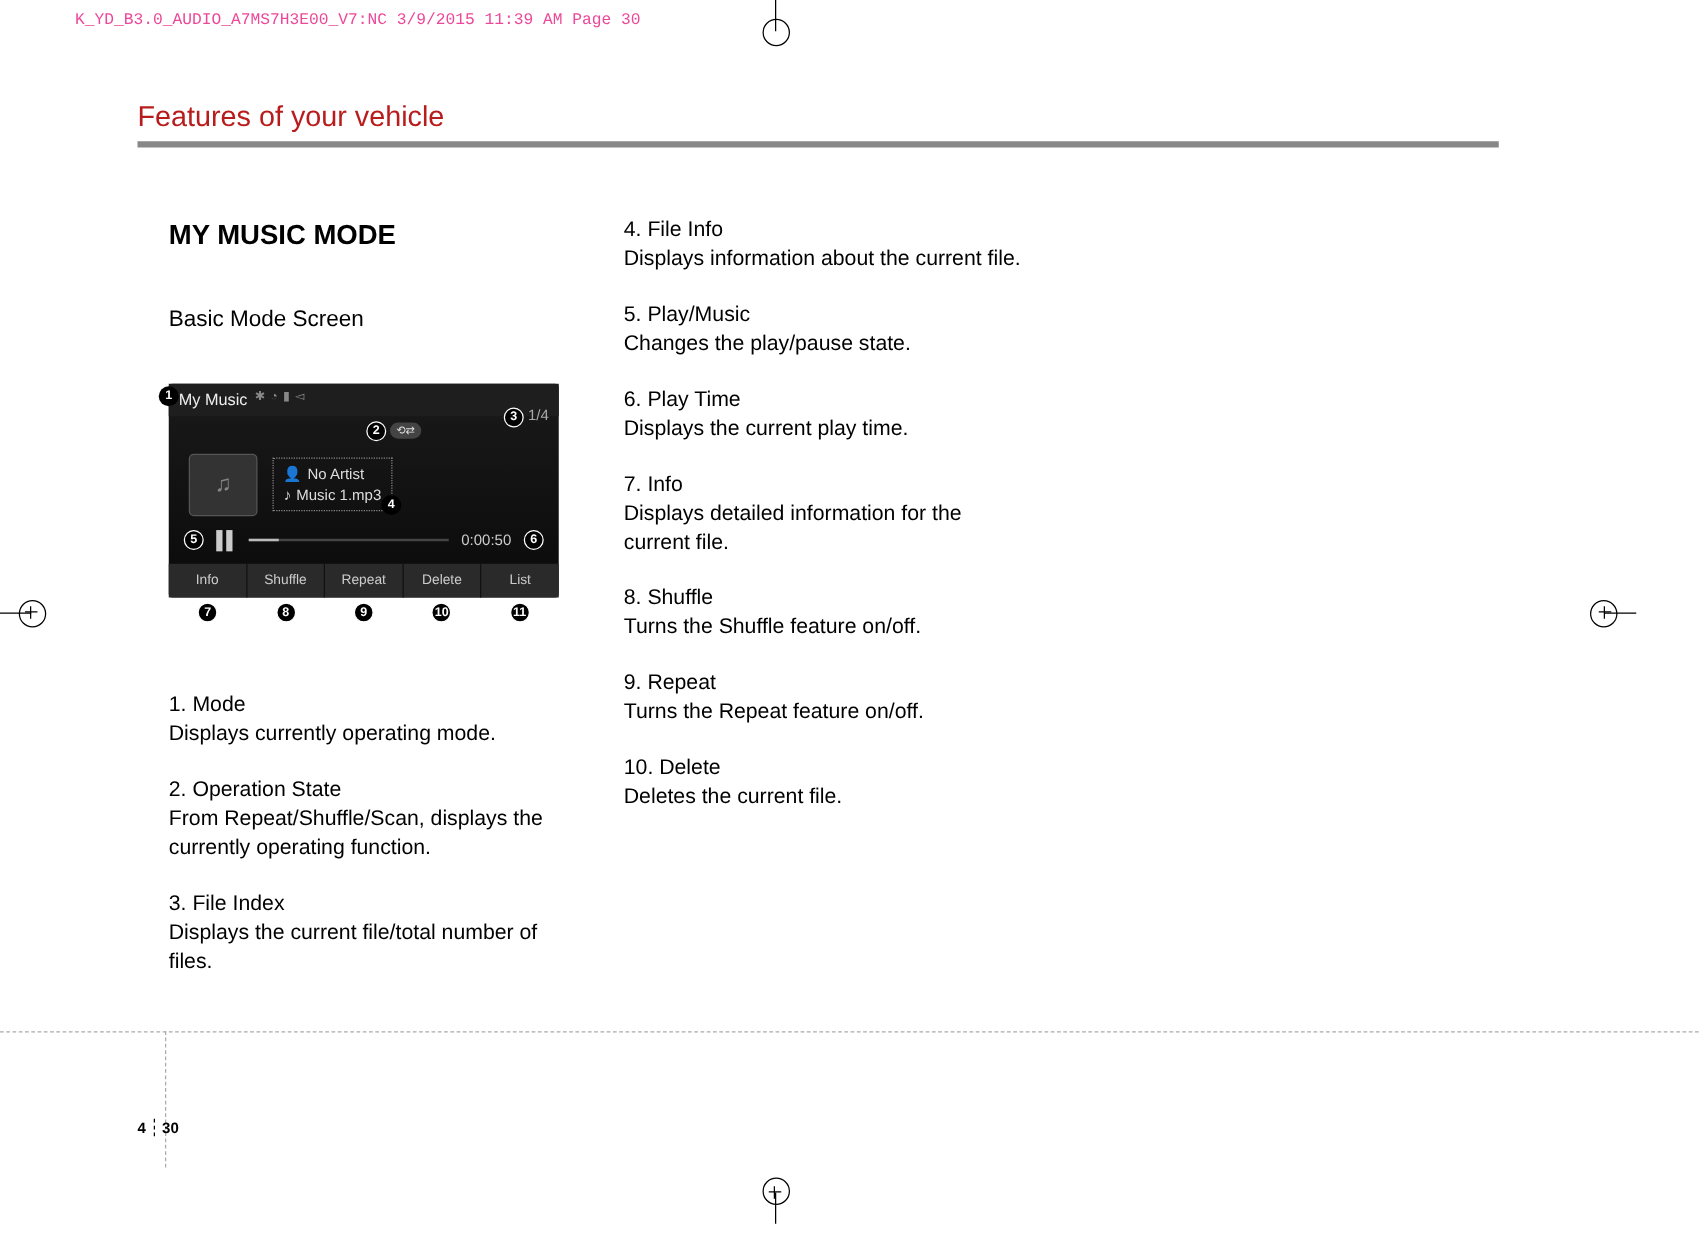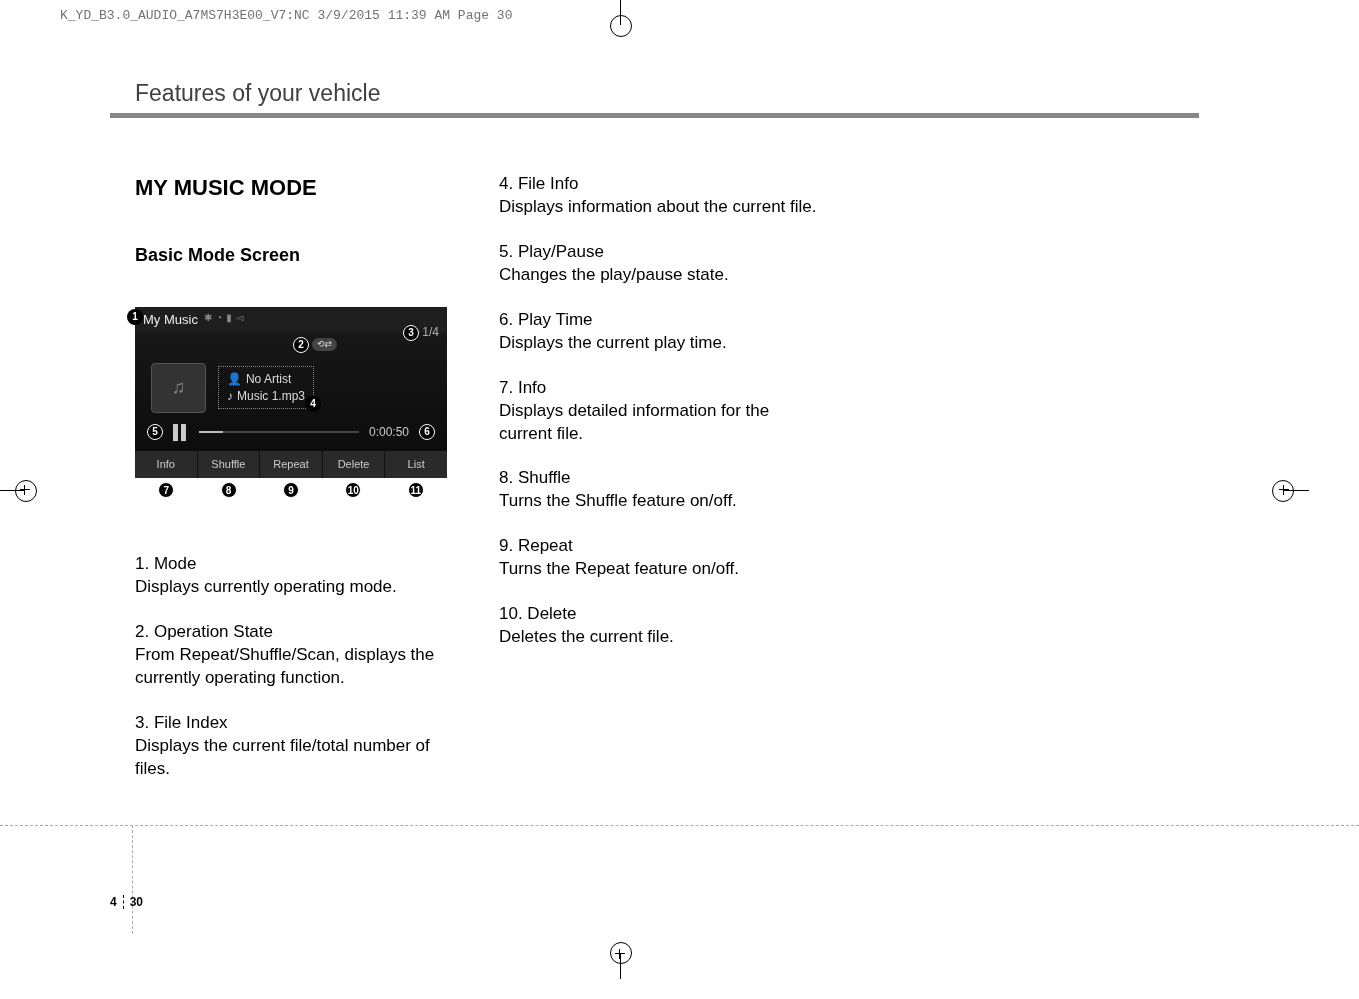--- a/index.html
+++ b/index.html
@@ -9,21 +9,21 @@
       width: 1359px;
       height: 999px;
       position: relative;
     }
     .crop-header {
       position: absolute;
       top: 8px;
       left: 60px;
       font-family: 'Courier New', monospace;
       font-size: 13px;
-      color: #737373;
+      color: #ec4899;
     }
     .crop-mark-top {
       position: absolute;
       top: 0;
       left: 595px;
       width: 50px;
       height: 50px;
     }
     .crop-mark-top::before {
       content: '';
@@ -147,24 +147,23 @@
     }
     .page {
       position: absolute;
       top: 80px;
       left: 110px;
       right: 160px;
       bottom: 100px;
     }
     .section-header {
       font-size: 23px;
-      color: #404040;
+      color: #b91c1c;
       font-weight: normal;
       padding-bottom: 6px;
-      margin-left: 25px;
     }
     .section-rule {
       height: 5px;
       background: #888;
       margin-bottom: 55px;
     }
     .content {
       display: flex;
       gap: 44px;
       margin-left: 25px;
@@ -175,21 +174,21 @@
       line-height: 1.35;
       color: #000;
     }
     .title-main {
       font-size: 22px;
       font-weight: bold;
       margin-bottom: 28px;
     }
     .title-sub {
       font-size: 18px;
-      font-weight: bold;
+      font-weight: normal;
       margin-bottom: 40px;
       margin-top: 40px;
     }
     .item {
       margin-bottom: 22px;
     }
     .item .num { display: inline; }
     .item .name { display: inline; }
     .item .desc { display: block; }
     .justify { text-align: justify; }
@@ -467,21 +466,21 @@
 
       <div id="col1-items">
           <div class="item"><span class="num">1. </span><span class="name">Mode</span><span class="desc">Displays currently operating mode.</span></div>
           <div class="item"><span class="num">2. </span><span class="name">Operation State</span><span class="desc">From Repeat/Shuffle/Scan, displays the currently operating function.</span></div>
           <div class="item"><span class="num">3. </span><span class="name">File Index</span><span class="desc">Displays the current file/total number of files.</span></div>
         </div>
     </div>
 
     <div class="col" id="col2-items">
         <div class="item"><span class="num">4. </span><span class="name">File Info</span><span class="desc justify">Displays information about the current file.</span></div>
-        <div class="item"><span class="num">5. </span><span class="name">Play/Pause</span><span class="desc">Changes the play/pause state.</span></div>
+        <div class="item"><span class="num">5. </span><span class="name">Play/Music</span><span class="desc">Changes the play/pause state.</span></div>
         <div class="item"><span class="num">6. </span><span class="name">Play Time</span><span class="desc">Displays the current play time.</span></div>
         <div class="item"><span class="num">7. </span><span class="name">Info</span><span class="desc">Displays detailed information for the current file.</span></div>
         <div class="item"><span class="num">8. </span><span class="name">Shuffle</span><span class="desc">Turns the Shuffle feature on/off.</span></div>
         <div class="item"><span class="num">9. </span><span class="name">Repeat</span><span class="desc">Turns the Repeat feature on/off.</span></div>
         <div class="item"><span class="num">10. </span><span class="name">Delete</span><span class="desc">Deletes the current file.</span></div>
       </div>
 
   </div>
 
   <div class="page-num">

